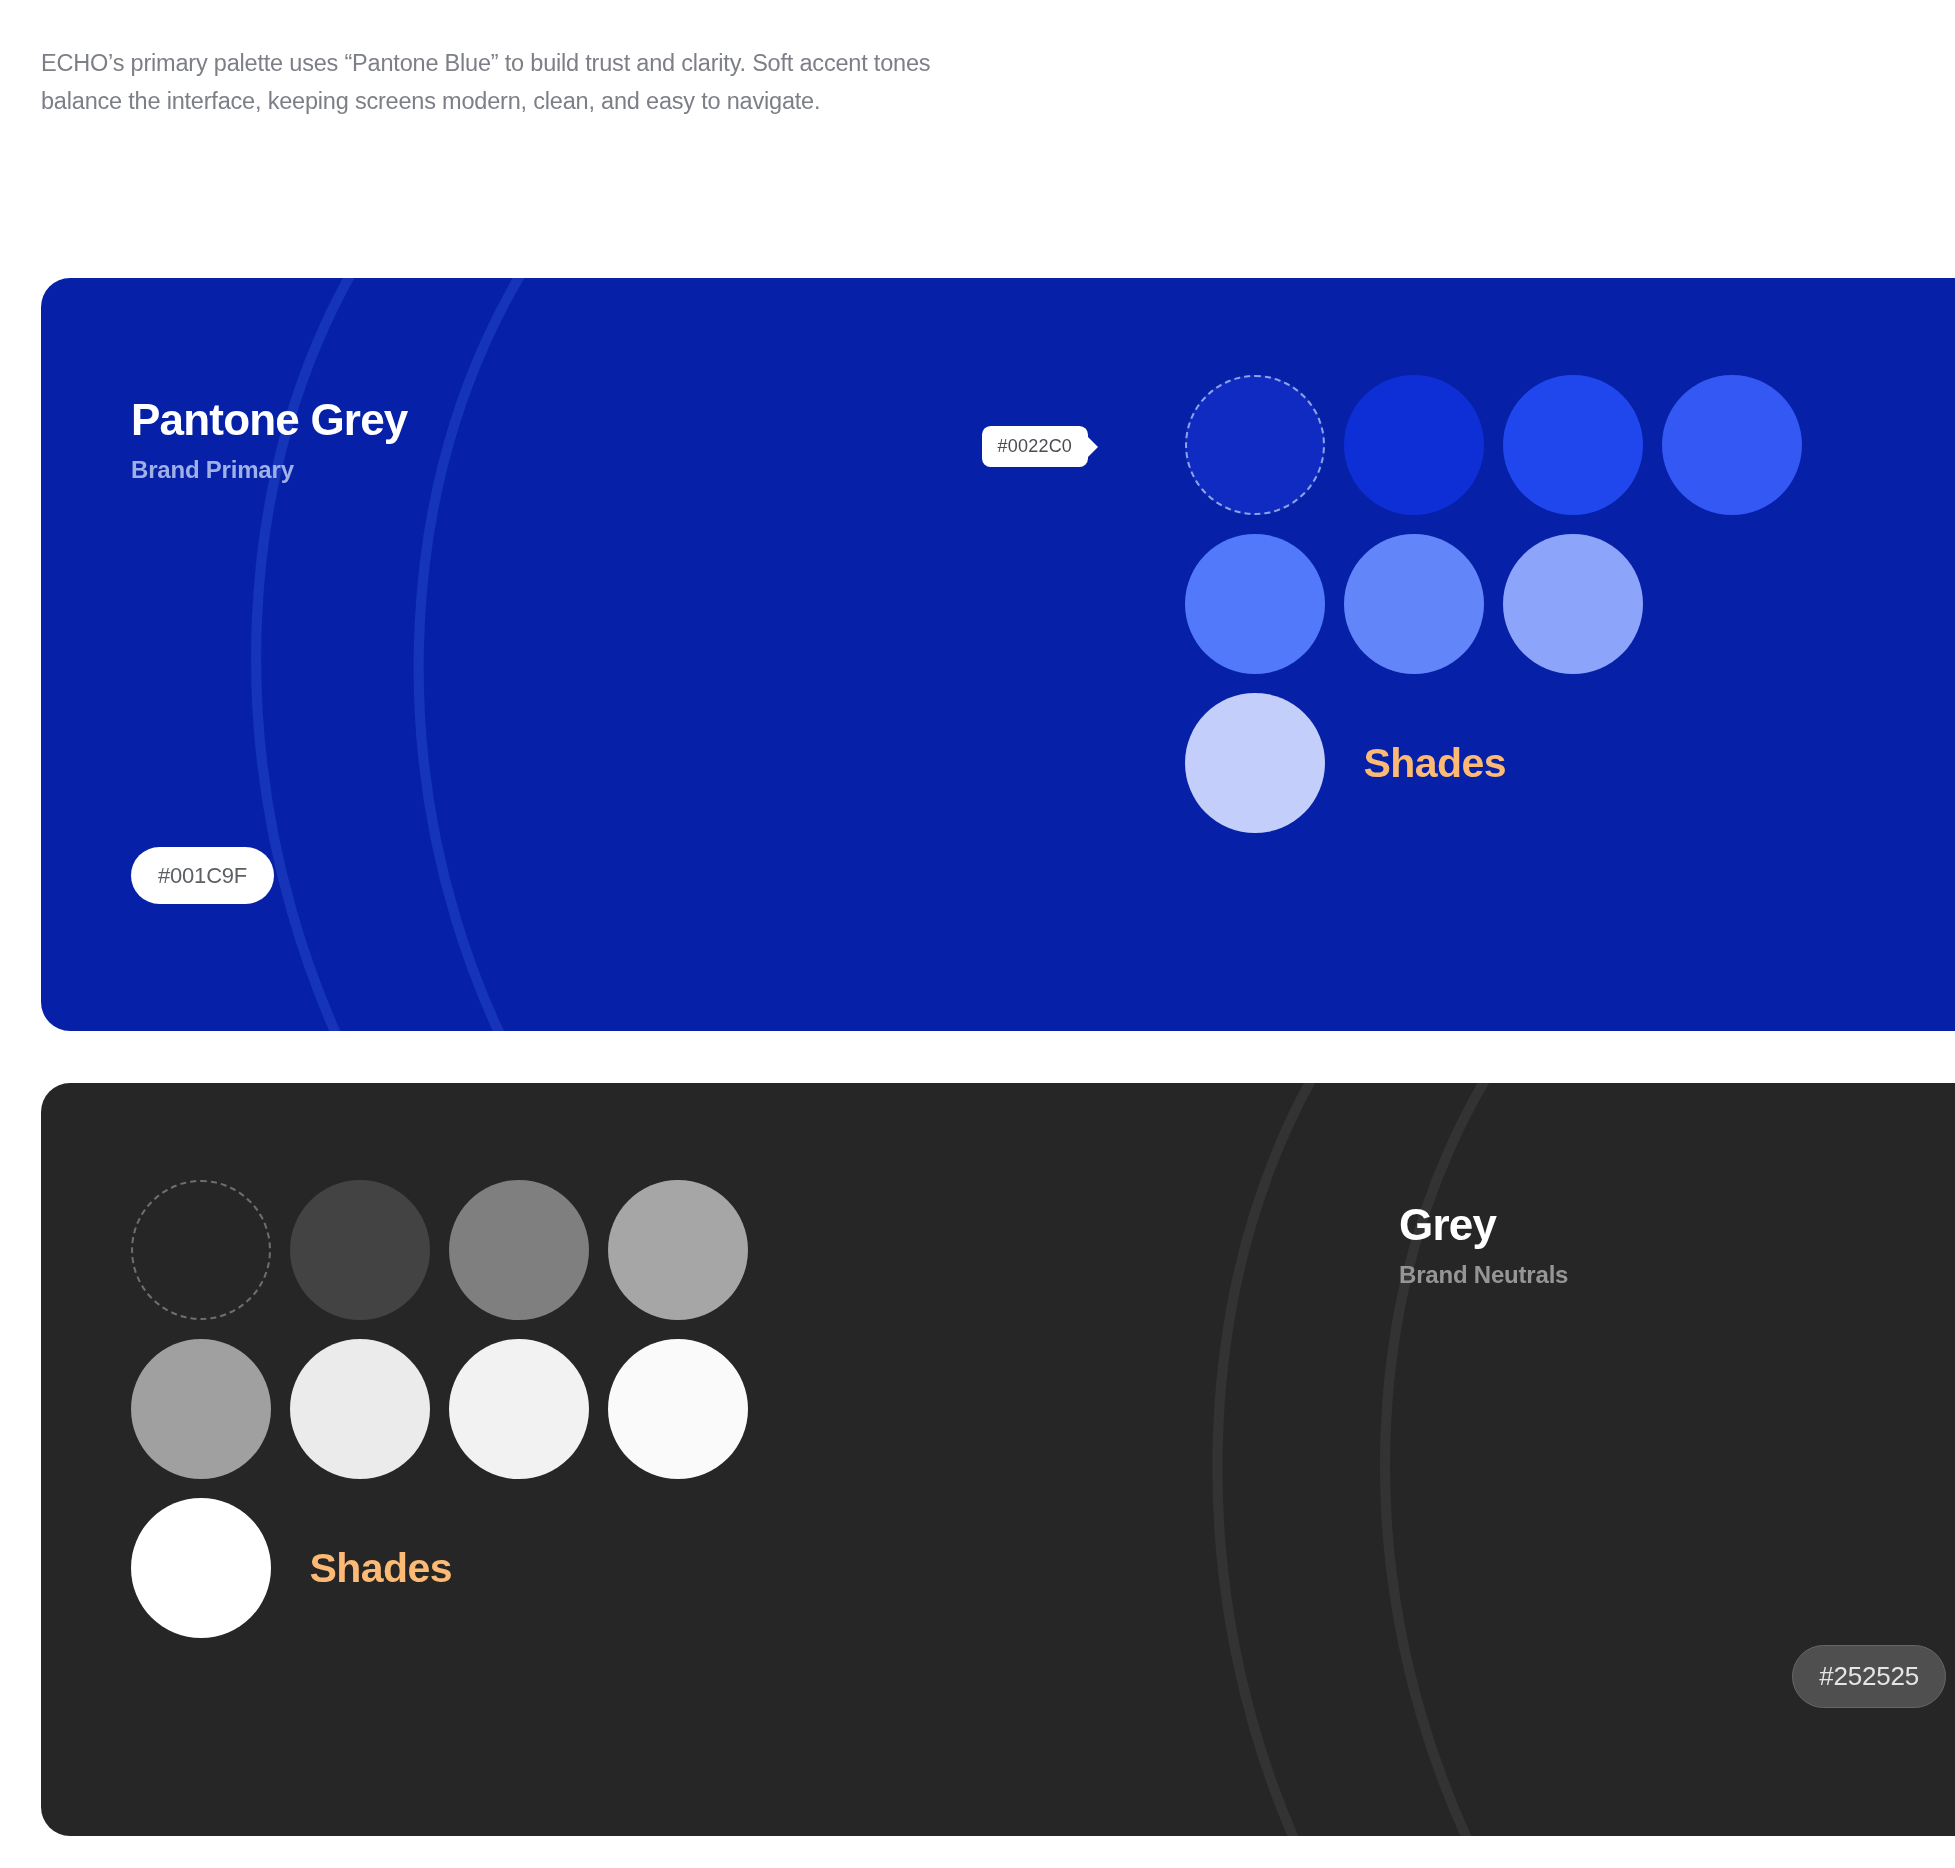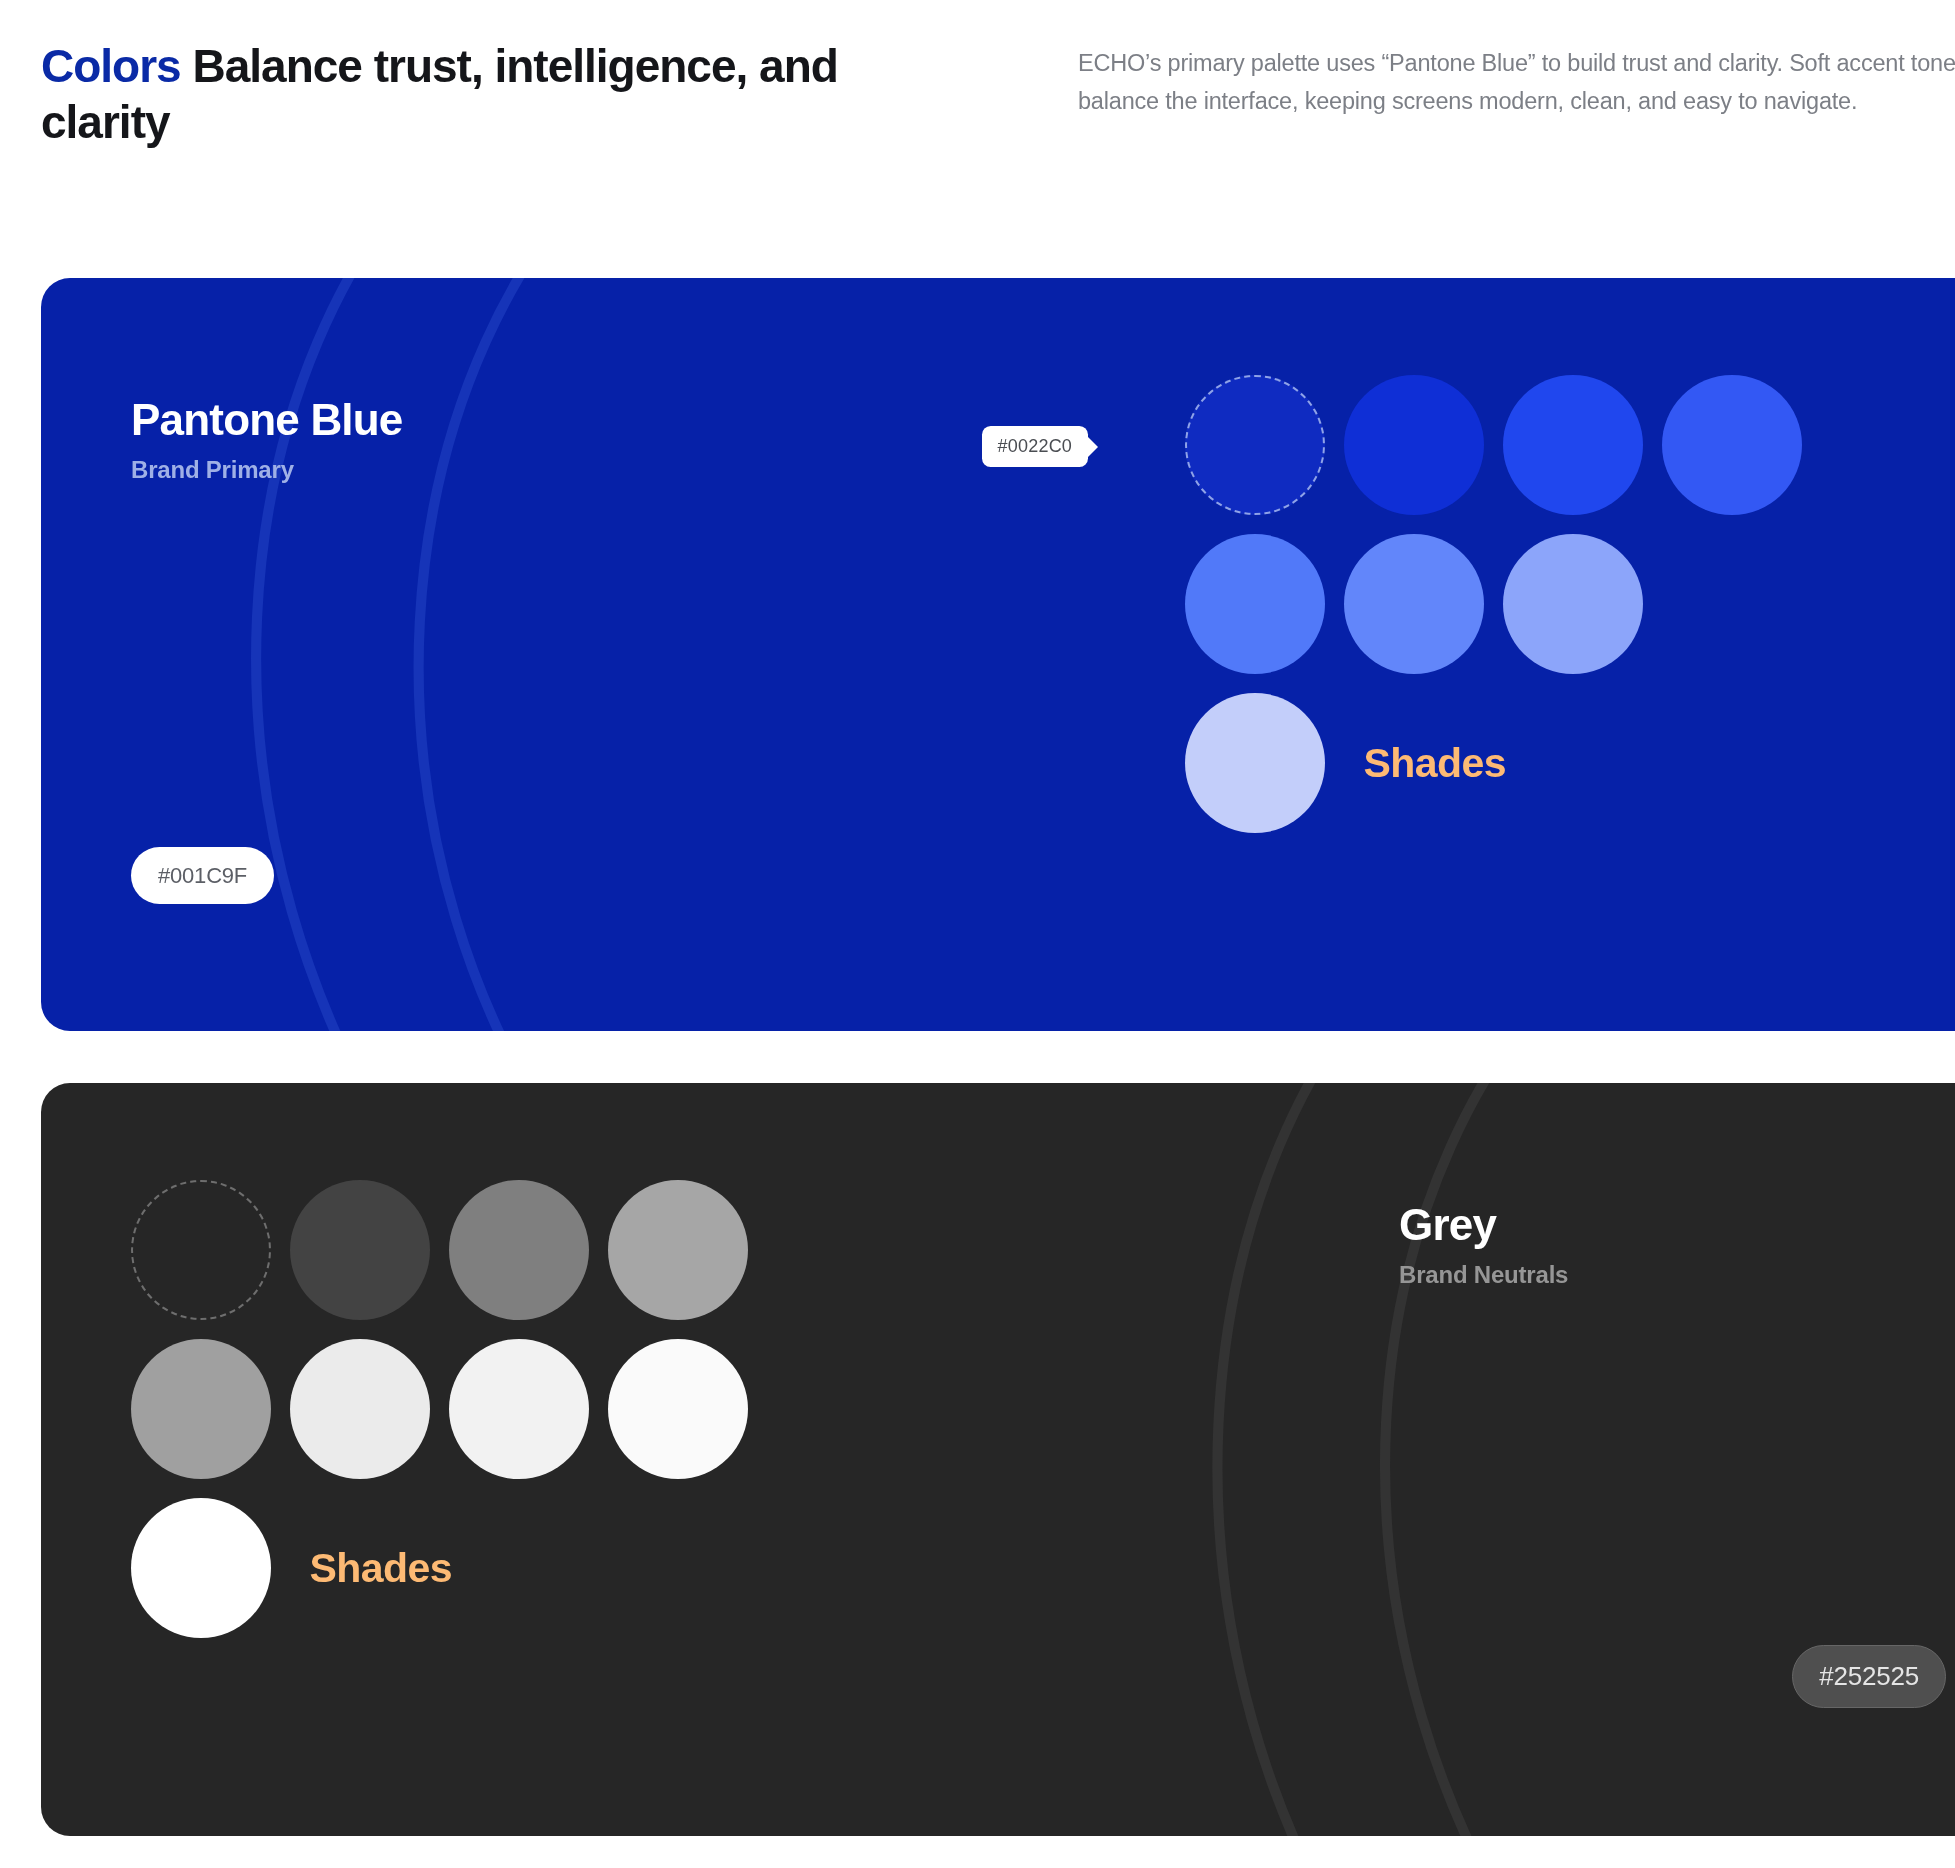--- a/index.html
+++ b/index.html
@@ -231,37 +231,34 @@
     letter-spacing: -0.2px;
     display: inline-block;
   }
 </style>
 </head>
 <body>
 
 <div class="page">
 
   <div class="header">
-    <h1 class="headline">
-      <span class="accent">Colors</span><span> Balance trust, intelligence, and clarity</span>
-    </h1>
     <p class="intro">ECHO’s primary palette uses “Pantone Blue” to build trust and clarity. Soft accent tones balance the interface, keeping screens modern, clean, and easy to navigate.</p>
   </div>
 
   <section class="card card-blue" style="background: rgb(6, 33, 168);">
 
     <div class="arcs">
       <svg viewBox="0 0 5102 1925" preserveAspectRatio="none" aria-hidden="true">
         <path d="M 1560 -400 C 830 200, 760 1500, 1420 2330" fill="none" stroke="#1634B8" stroke-width="26"></path>
         <path d="M 1100 -400 C 420 220, 360 1450, 980 2330" fill="none" stroke="#1634B8" stroke-width="26"></path>
       </svg>
     </div>
 
     <div class="blue-left">
-      <div class="blue-title">Pantone Blue</div>
+      <div class="blue-title">Pantone Grey</div>
       <div class="blue-sub">Brand Primary</div>
       <div class="hex-pill-light">#001C9F</div>
     </div>
 
     <div class="swatch-area-blue">
       <div class="swatch-row">
         <div class="dot dashed-blue">
           <div class="tooltip">#0022C0</div>
         </div>
         <div class="dot" style="background: rgb(15, 47, 214);"></div>

